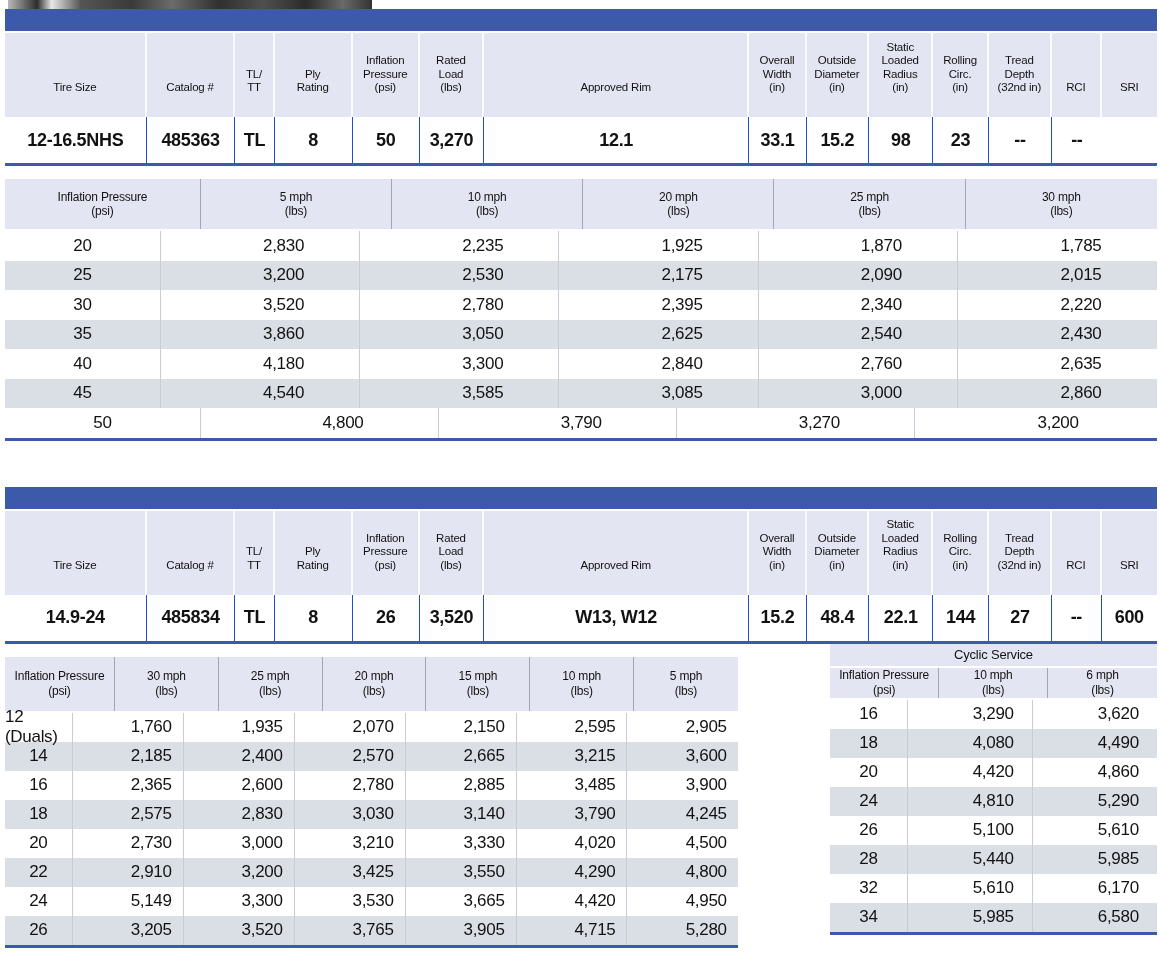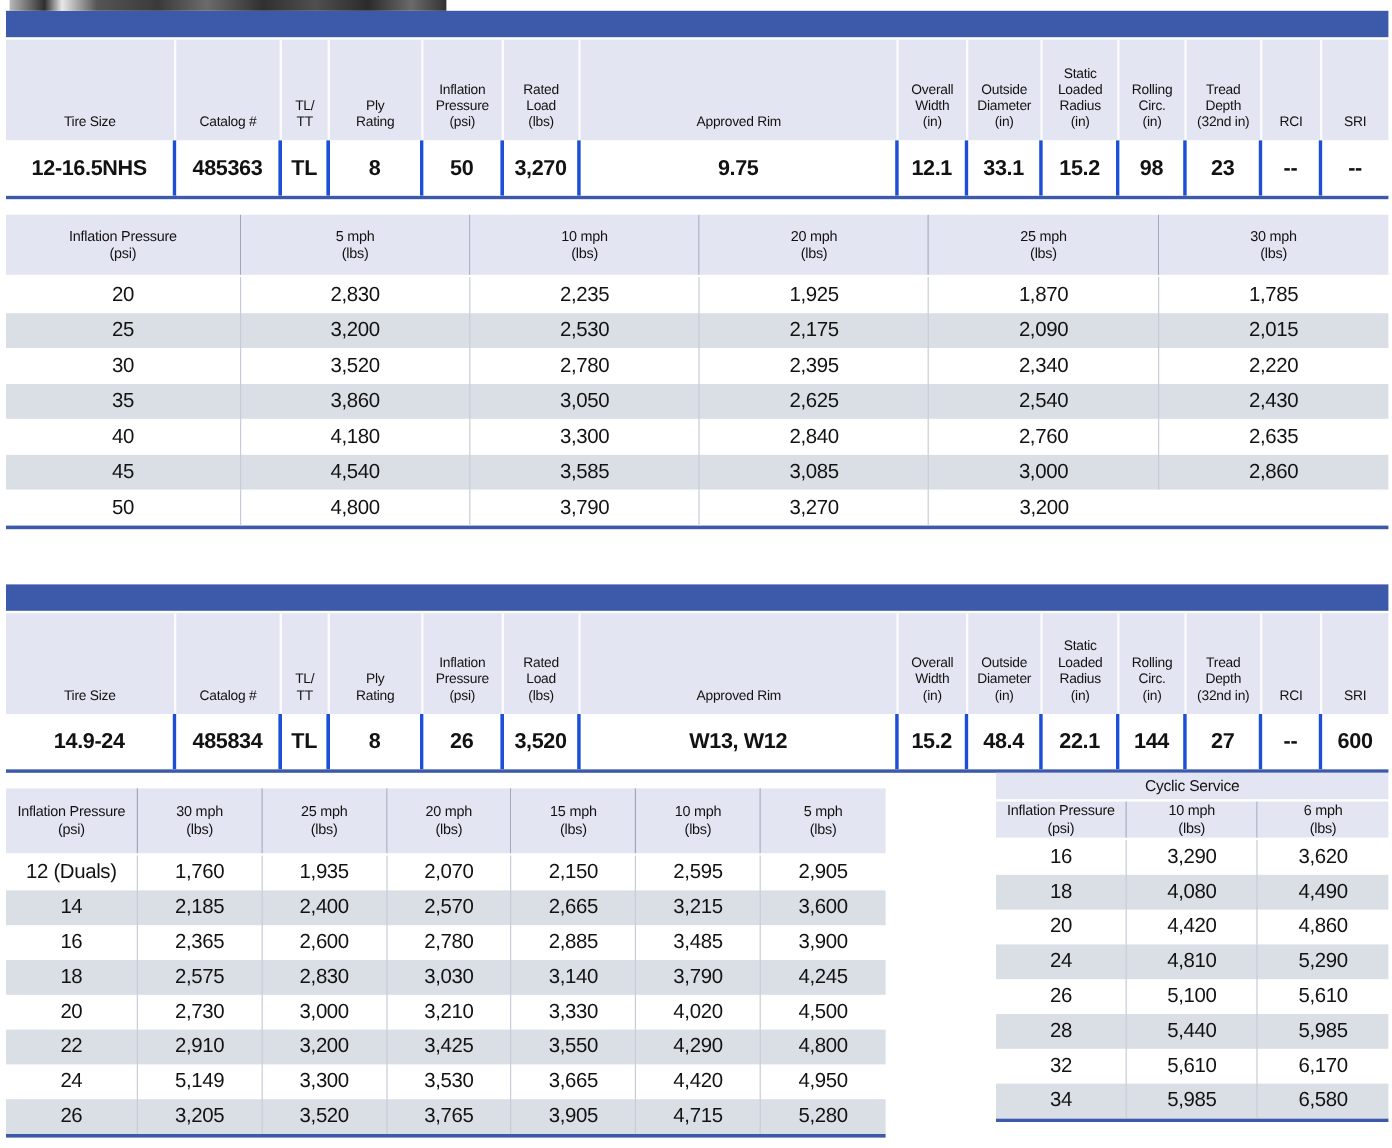--- a/index.html
+++ b/index.html
@@ -14,46 +14,46 @@
     background:linear-gradient(90deg,#b9b9b9 0%,#2e2e2e 8%,#e8e8e8 12%,#555 20%,#3a3a3a 34%,#6b6b6b 45%,#303030 58%,#4f4f4f 70%,#2b2b2b 82%,#6a6a6a 92%,#333 100%);
   }
   .band { height:22px; background:#3d59a9; }
   .band.first { margin-top:9px; }
 
   
   .spec-table { width:100%; border-bottom:3px solid #3d59a9; margin-top:2px; }
   .spec-row { display:flex; width:100%; }
   .spec-row.head > div {
     background:#e4e5f2; height:84px; display:flex; align-items:flex-end; justify-content:center;
-    text-align:center; font-size:11.5px; line-height:1.18; padding-bottom:7px;
+    text-align:center; font-size:11.5px; line-height:1.18; padding-bottom:22px;
     white-space:pre-line; border-right:2px solid #fbfbfd; letter-spacing:-0.2px;
   }
   .spec-row.vals > div {
     background:#fff; height:46px; display:flex; align-items:center; justify-content:center;
-    font-weight:bold; font-size:18px; border-right:3px solid #1d4ed8; letter-spacing:-0.3px;
+    font-weight:bold; font-size:18px; border-right:1px solid #1d4ed8; letter-spacing:-0.3px;
   }
   .spec-row > div:last-child { border-right:none; }
   .spec-row > :nth-child(1){width:12.3%} .spec-row > :nth-child(2){width:7.7%}
   .spec-row > :nth-child(3){width:3.4%}  .spec-row > :nth-child(4){width:6.8%}
   .spec-row > :nth-child(5){width:5.8%}  .spec-row > :nth-child(6){width:5.6%}
   .spec-row > :nth-child(7){width:23.0%} .spec-row > :nth-child(8){width:5.0%}
   .spec-row > :nth-child(9){width:5.4%}  .spec-row > :nth-child(10){width:5.6%}
   .spec-row > :nth-child(11){width:4.8%} .spec-row > :nth-child(12){width:5.5%}
   .spec-row > :nth-child(13){width:4.3%} .spec-row > :nth-child(14){width:4.8%}
 
   
   .load-table { width:100%; border-bottom:3px solid #3d59a9; margin-top:13px; }
   .load-head { display:flex; width:100%; margin-bottom:2px; }
   .load-head > div {
     background:#e4e5f2; display:flex; align-items:center; justify-content:center;
     text-align:center; font-size:12px; line-height:1.2; white-space:pre-line;
     border-right:1px solid #9fa6bb; letter-spacing:-0.2px;
   }
   .load-head > div:last-child { border-right:none; }
-  .load-body .brow { display:flex; width:100%; }
+  .load-body .brow { display:flex; width:100%;gap:47px; }
   .load-body .brow:nth-child(even) { background:#dadfe6; }
   .load-body .brow > div {
     display:flex; align-items:center; justify-content:center;
     font-size:17px; letter-spacing:-0.3px; border-right:1px solid #c7ccd8;
   }
   .load-body .brow > div:last-child { border-right:none; }
 
   .t1 .load-head > div { height:50px; }
   .t1 .brow > div { height:29.5px; }
   .t1 .load-head > :nth-child(1), .t1 .brow > :nth-child(1) { width:17%; }
@@ -120,21 +120,20 @@
           <div>RCI</div>
           <div>SRI</div>
         </div>
         <div class="spec-row vals">
           <div>12-16.5NHS</div>
           <div>485363</div>
           <div>TL</div>
           <div>8</div>
           <div>50</div>
           <div>3,270</div>
-          <div>9.75</div>
           <div>12.1</div>
           <div>33.1</div>
           <div>15.2</div>
           <div>98</div>
           <div>23</div>
           <div>--</div>
           <div>--</div>
         </div>
       </div>
     <div class="load-table t1" id="load1">

